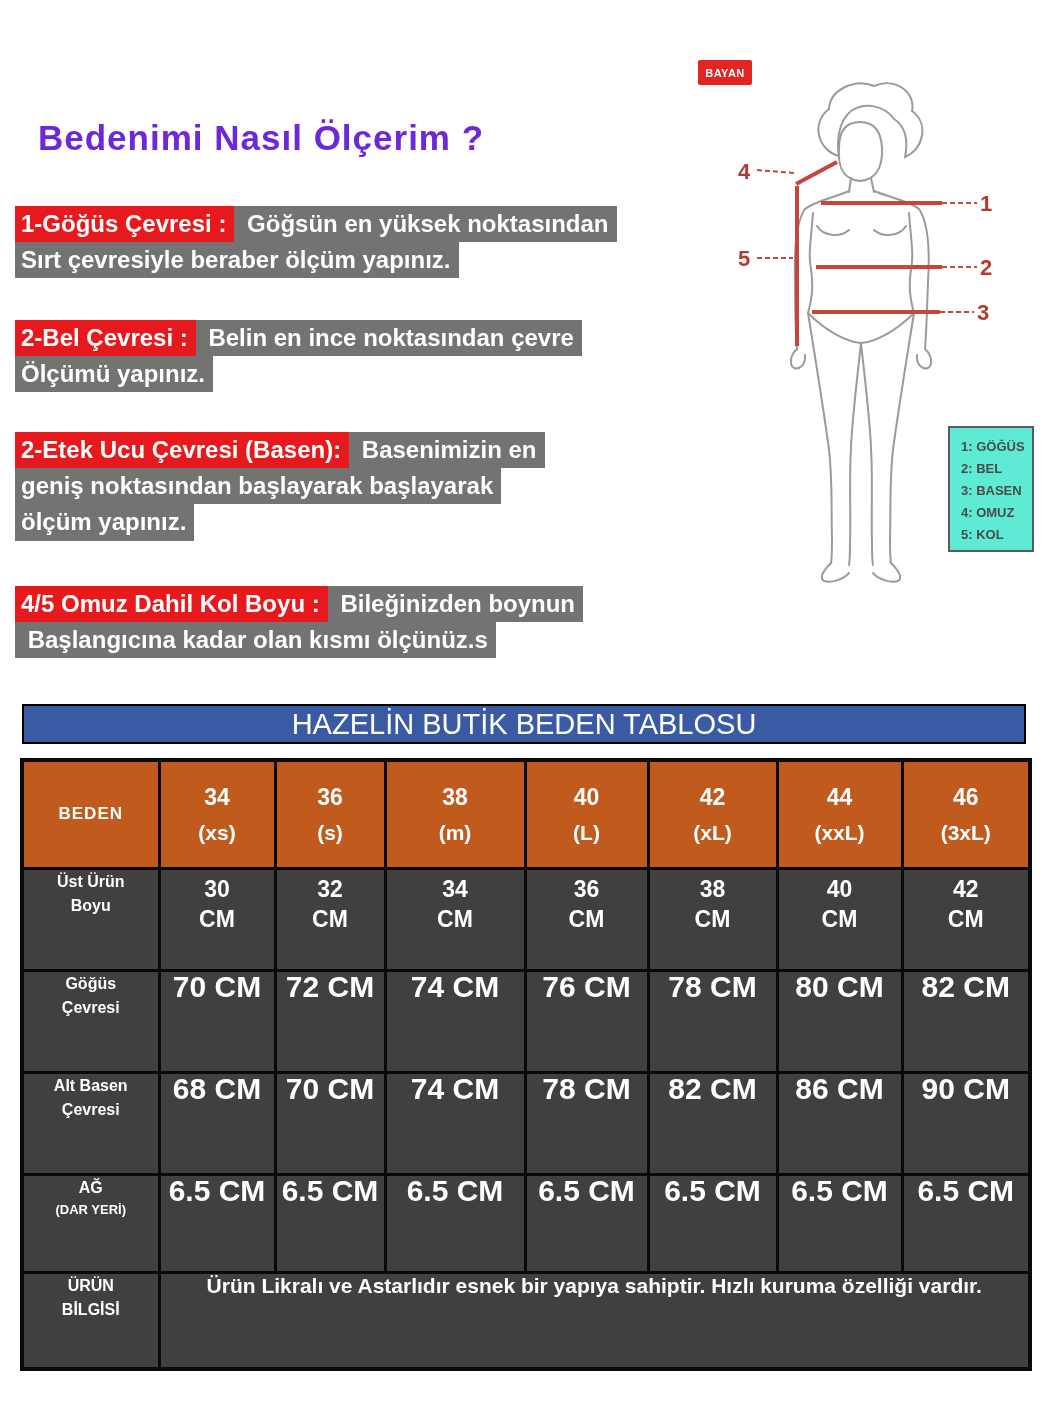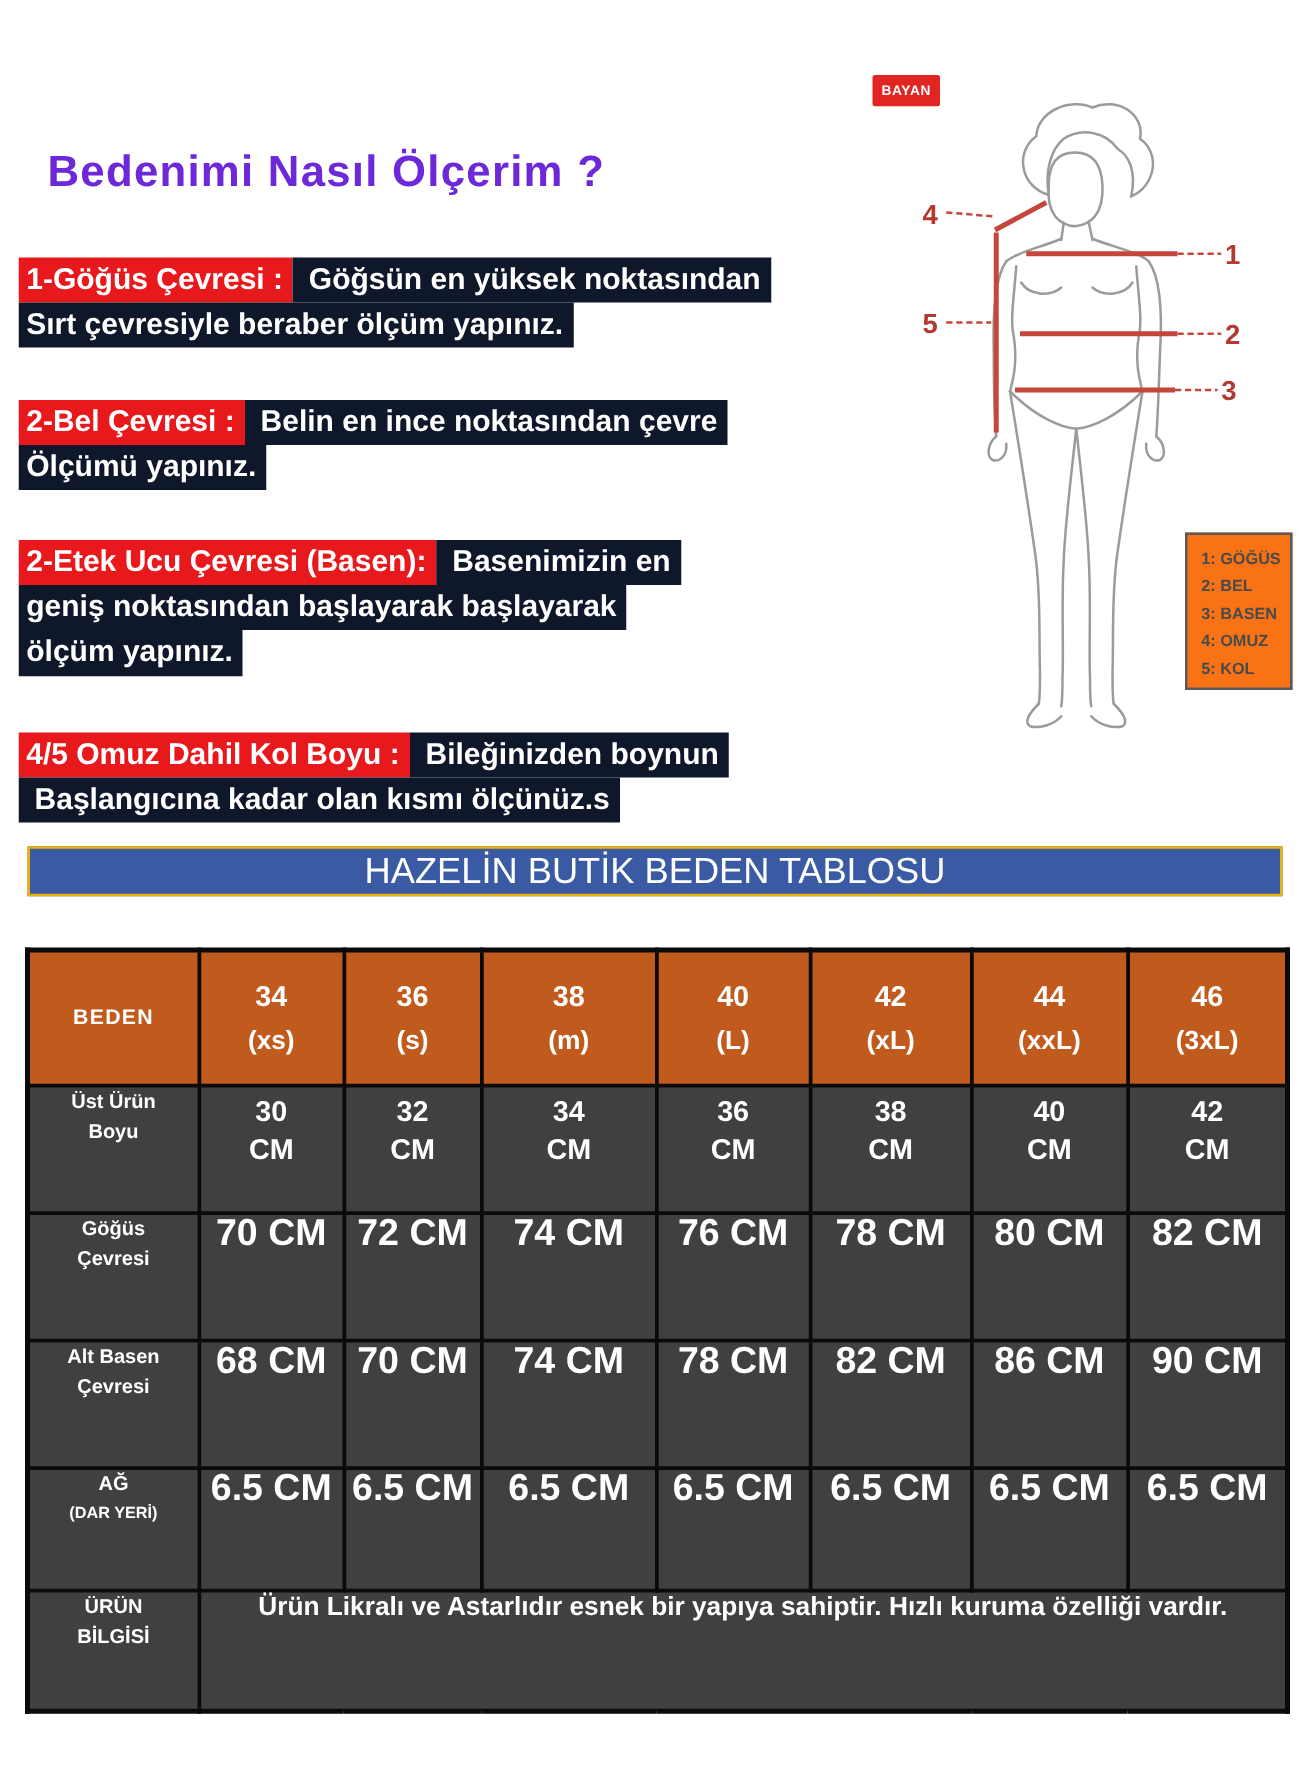--- a/index.html
+++ b/index.html
@@ -13,40 +13,40 @@
     color:#6d28d9;letter-spacing:1px;
   }
   
   .para{position:absolute;left:15px;}
   .para .line{white-space:pre-wrap;line-height:1;}
   .hl{
     display:inline-block;font-size:24px;font-weight:bold;color:#fff;
     padding:5px 8px 6px 6px;line-height:1.05;vertical-align:top;
   }
   .hl.red{background:#e8191c;}
-  .hl.blk{background:#0f172a;}
+  .hl.blk{background:#737373;}
   #para1{top:206px;} #para2{top:320px;} #para3{top:432px;} #para4{top:586px;}
   
   .bayan-badge{
     position:absolute;left:698px;top:60px;width:54px;height:25px;background:#e02522;
     color:#fff;font-size:11px;font-weight:bold;display:flex;align-items:center;
     justify-content:center;border-radius:2px;letter-spacing:.5px;
   }
   .figure-svg{position:absolute;left:690px;top:50px;}
   .legend-box{
     position:absolute;left:948px;top:426px;width:86px;height:126px;
-    border:2px solid #5a5a5a;background:#f97316;padding:8px 0 0 11px;box-sizing:border-box;
+    border:2px solid #5a5a5a;background:#5eead4;padding:8px 0 0 11px;box-sizing:border-box;
   }
   .legend-box .legend-item{
     font-size:13px;font-weight:bold;color:#4a4a4a;line-height:22px;white-space:nowrap;
   }
   
   .table-title-bar{
-    position:absolute;left:22px;top:677px;width:1000px;height:36px;background:#3a5ba3;
-    border:2px solid #eab308;color:#fff;display:flex;align-items:center;justify-content:center;
+    position:absolute;left:22px;top:704px;width:1000px;height:36px;background:#3a5ba3;
+    border:2px solid #000000;color:#fff;display:flex;align-items:center;justify-content:center;
     font-size:29px;font-weight:normal;letter-spacing:0px;
   }
   
   .size-table{
     position:absolute;left:20px;top:758px;border-collapse:collapse;table-layout:fixed;
     border:4px solid #0a0a0a;
   }
   .size-table td{
     border:3px solid #0a0a0a;color:#fff;font-weight:bold;text-align:center;
     vertical-align:top;padding:0;box-sizing:border-box;

